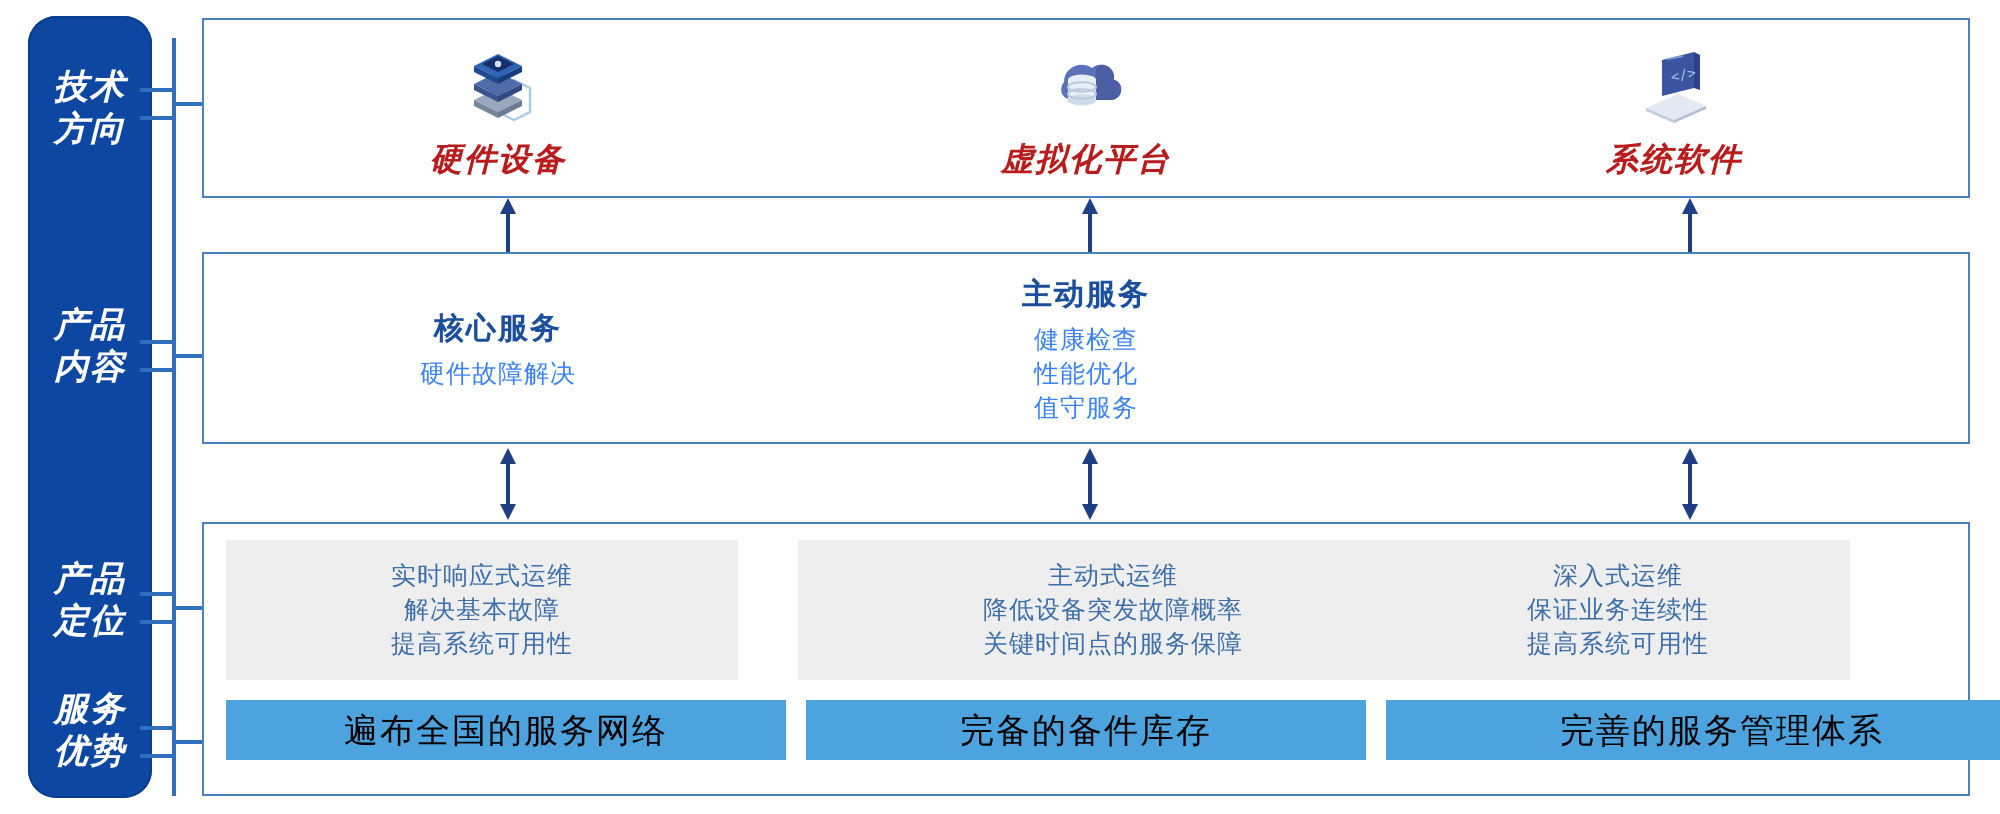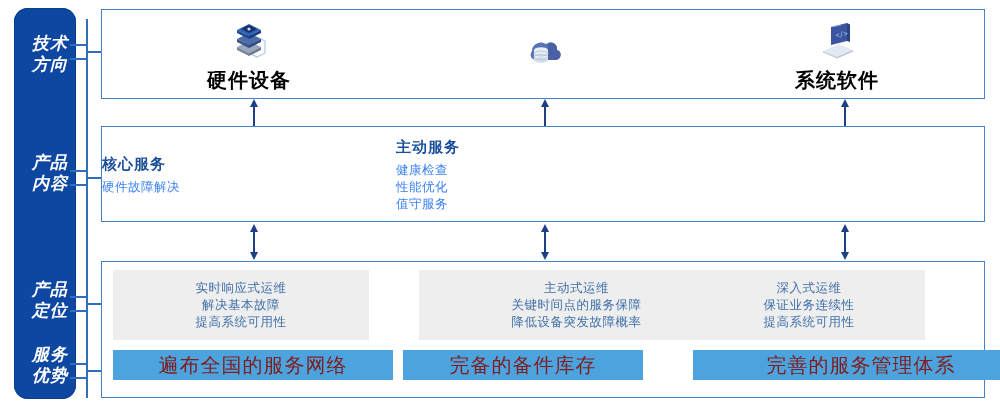--- a/index.html
+++ b/index.html
@@ -12,21 +12,21 @@
   }
   #diagram{position:relative;width:1000px;height:407px;}
 
   
   .rail{
     position:absolute;left:14px;top:8px;width:62px;height:391px;
     background:#0d47a1;border-radius:14px;
     box-shadow:0 0 0 1px #0b3e8f inset;
   }
   .rail-label{
-    position:absolute;left:14px;width:72px;
+    position:absolute;left:14px;width:62px;
     color:#ffffff;font-weight:bold;font-style:italic;
     font-size:17px;line-height:21px;letter-spacing:1px;
     text-align:center;
   }
   .rail-label span{display:block;}
 
   
   .conn{position:absolute;background:#2f6fbd;}
   .conn-h{height:2px;}
   .conn-v{width:2px;}
@@ -40,28 +40,28 @@
   }
 
   
   #sec-tech{left:101px;top:9px;width:884px;height:90px;}
   .tech-col{
     position:absolute;top:0;height:90px;
     display:flex;flex-direction:column;align-items:center;justify-content:center;
   }
   .tech-icon{width:56px;height:48px;margin-bottom:2px;}
   .tech-name{
-    color:#000000;font-size:20px;font-weight:bold;letter-spacing:1px;
+    color:#b91c1c;font-size:16px;font-weight:bold;letter-spacing:1px;font-style:italic;
   }
 
   
   #sec-content{left:101px;top:126px;width:884px;height:96px;}
   .content-col{
     position:absolute;top:0;height:96px;width:33.33%;
-    display:flex;flex-direction:column;align-items:flex-start;justify-content:center;
+    display:flex;flex-direction:column;align-items:center;justify-content:center;
   }
   .content-title{
     color:#1b4f9c;font-size:15px;font-weight:bold;letter-spacing:1px;
     margin-bottom:5px;
   }
   .content-line{
     color:#3b82f6;font-size:12.5px;line-height:17px;letter-spacing:.5px;
   }
 
   
@@ -71,21 +71,21 @@
     background:#eeeeee;
     display:flex;flex-direction:column;align-items:center;justify-content:center;
   }
   .grey-line{
     color:#3f6fa8;font-size:12.5px;line-height:17px;letter-spacing:.5px;
   }
   .blue-bar{
     position:absolute;top:88px;height:30px;
     background:#4da3dd;
     display:flex;align-items:center;justify-content:center;
-    color:#7f1d1d;font-size:20px;letter-spacing:1px;text-align:center;
+    color:#000000;font-size:17px;letter-spacing:1px;text-align:center;
   }
 
   
   .arrow{position:absolute;}
 </style>
 </head>
 <body>
 
 <div id="diagram">
 
@@ -159,20 +159,21 @@
         <svg viewBox="0 0 56 48" width="56" height="48">
           <path d="M22 30 C16 30 14 25 17 21 C17 14 25 10 31 14 C36 10 43 14 42 20 C47 21 47 29 41 30 Z" fill="#5a72b8"></path>
           <path d="M33 14 C36 10 43 14 42 20 C47 21 47 29 41 30 L32 30 Z" fill="#4a5fa5"></path>
           <ellipse cx="26" cy="20" rx="7" ry="2.8" fill="#e8eef6"></ellipse>
           <rect x="19" y="20" width="14" height="10" fill="#e8eef6"></rect>
           <ellipse cx="26" cy="30" rx="7" ry="2.8" fill="#cfdbe9"></ellipse>
           <ellipse cx="26" cy="23.5" rx="7" ry="2.4" fill="none" stroke="#b9c8da" stroke-width="1"></ellipse>
           <ellipse cx="26" cy="27" rx="7" ry="2.4" fill="none" stroke="#b9c8da" stroke-width="1"></ellipse>
         </svg>
       </span>
+      <span class="tech-name">虚拟化平台</span>
     </div>
 
     <div class="tech-col" style="left:66.66%;width:33.34%;">
       <span class="tech-icon">
         <svg viewBox="0 0 56 48" width="56" height="48">
 
           <polygon points="14,34 28,40 44,33 30,27" fill="#e3e9f2"></polygon>
           <polygon points="14,34 14,35.5 28,41.5 28,40" fill="#c3cddc"></polygon>
           <polygon points="44,33 44,34.5 28,41.5 28,40" fill="#b4c0d2"></polygon>
 
@@ -244,30 +245,30 @@
   </div>
 
   <div class="section" id="sec-bottom">
 
     <div class="grey-card" style="left:11px;width:256px;">
       <div class="grey-line">实时响应式运维</div>
       <div class="grey-line">解决基本故障</div>
       <div class="grey-line">提高系统可用性</div>
     </div>
 
-    <div class="grey-card" style="left:317px;width:315px;">
+    <div class="grey-card" style="left:297px;width:315px;">
       <div class="grey-line">主动式运维</div>
+      <div class="grey-line">降低设备突发故障概率</div>
       <div class="grey-line">关键时间点的服务保障</div>
-      <div class="grey-line">降低设备突发故障概率</div>
     </div>
 
     <div class="grey-card" style="left:591px;width:232px;">
       <div class="grey-line">深入式运维</div>
       <div class="grey-line">保证业务连续性</div>
       <div class="grey-line">提高系统可用性</div>
     </div>
 
     <div class="blue-bar" style="left:11px;width:280px;">遍布全国的服务网络</div>
-    <div class="blue-bar" style="left:301px;width:240px;">完备的备件库存</div>
+    <div class="blue-bar" style="left:301px;width:280px;">完备的备件库存</div>
     <div class="blue-bar" style="left:591px;width:336px;">完善的服务管理体系</div>
   </div>
 
 </div>
 
 </body></html>

